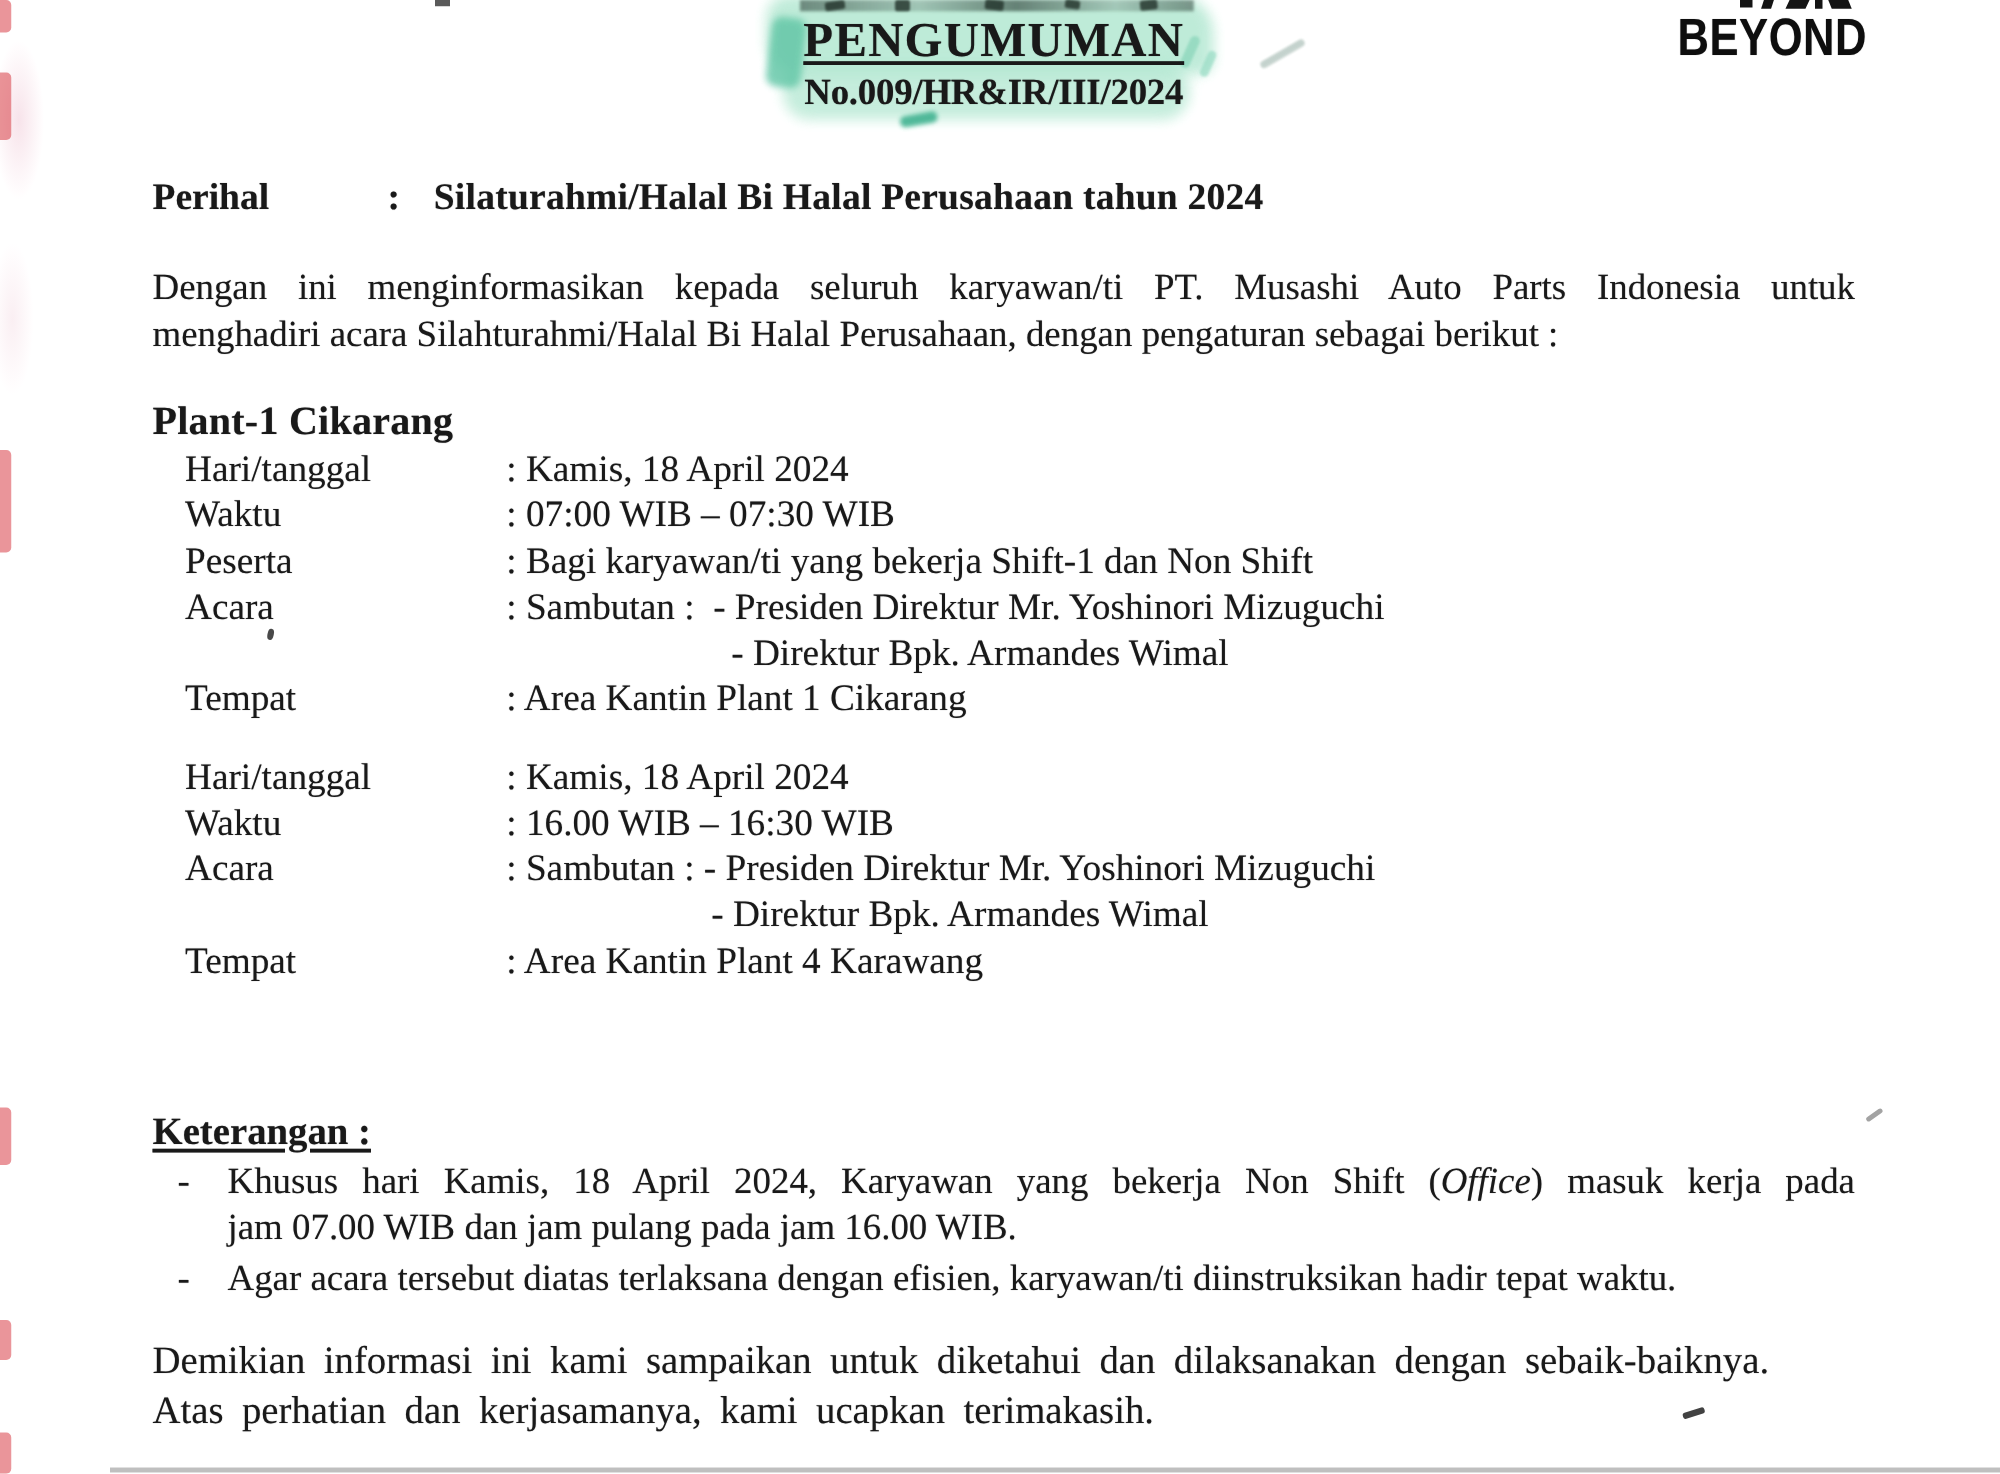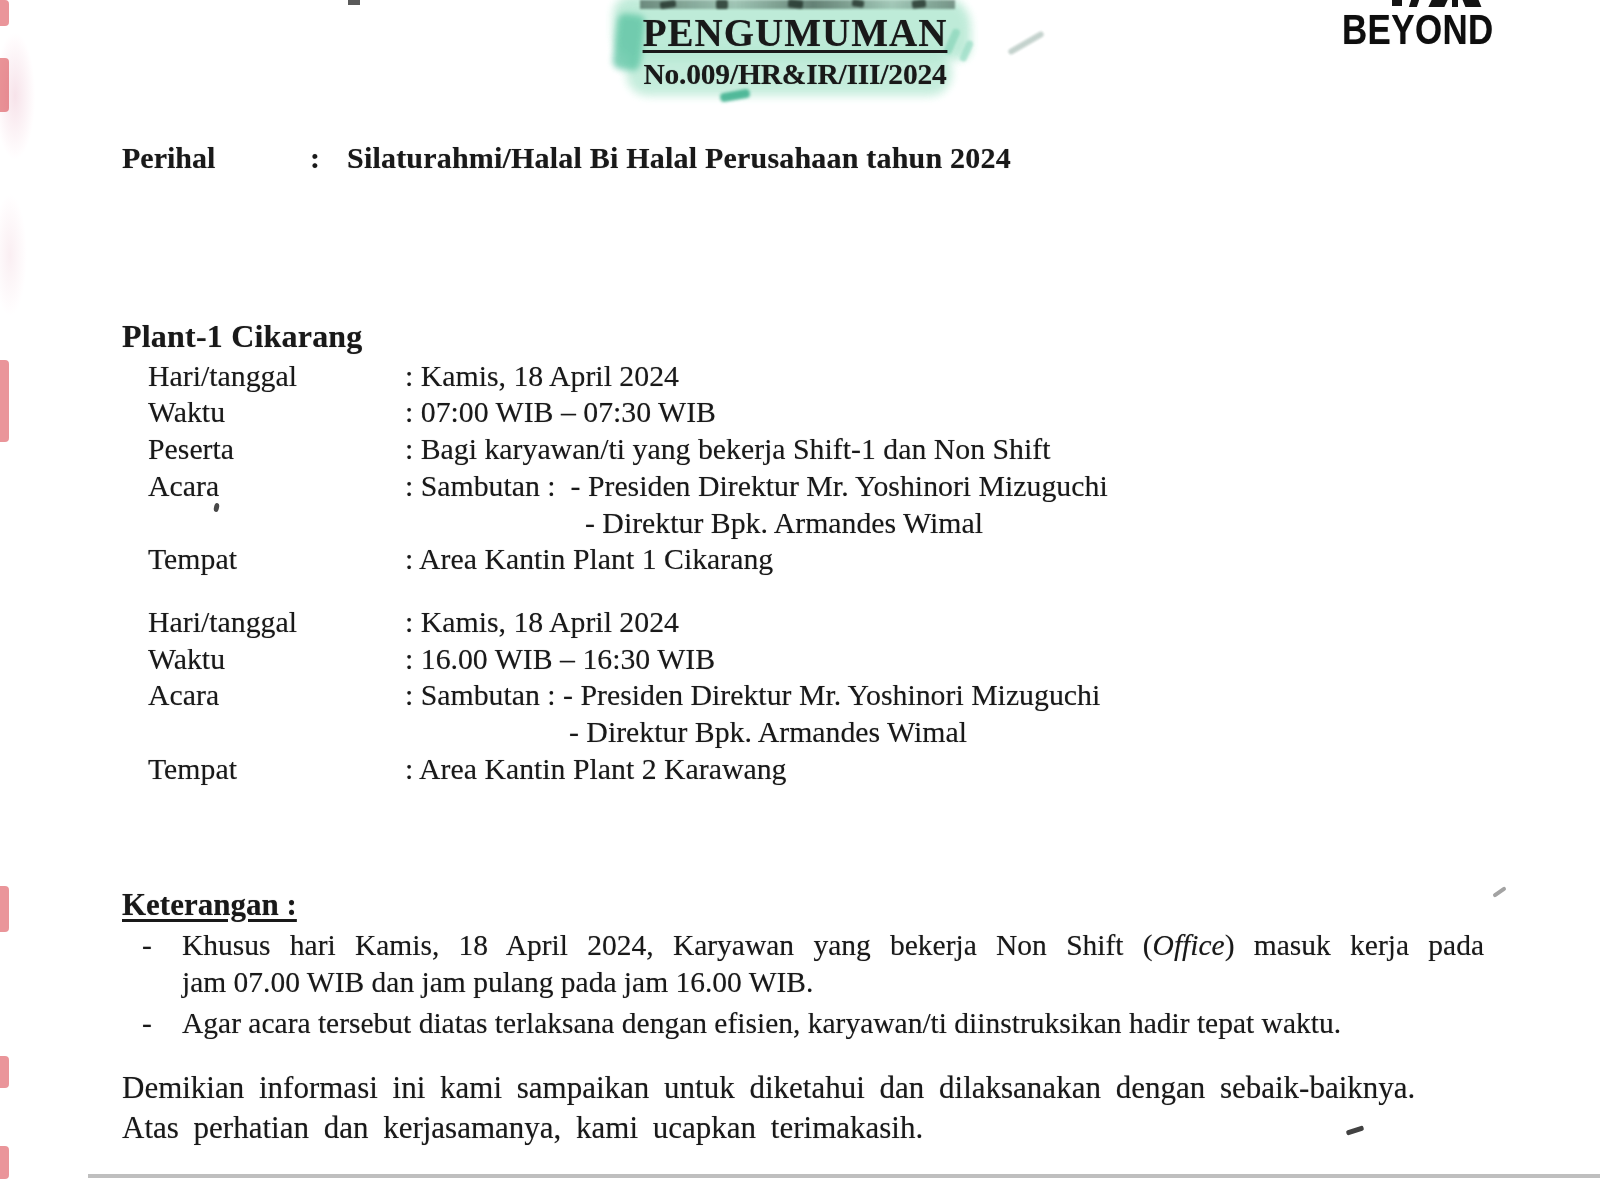--- a/index.html
+++ b/index.html
@@ -121,40 +121,42 @@
     <div class="title">PENGUMUMAN</div>
     <div class="doc-num">No.009/HR&amp;IR/III/2024</div>
   </div>
   <div class="logo">BEYOND</div>
 
   <div class="perihal">
     <span class="plab">Perihal</span><span class="pcolon">:</span><span class="pval">Silaturahmi/Halal Bi Halal Perusahaan tahun 2024</span>
   </div>
 
   <div class="intro">
+    <span class="jline">Dengan ini menginformasikan kepada seluruh karyawan/ti PT. Musashi Auto Parts Indonesia untuk</span>
+    <span>menghadiri acara Silahturahmi/Halal Bi Halal Perusahaan, dengan pengaturan sebagai berikut :</span>
   </div>
 
   <div class="section sec1">
     <div class="sec-title">Plant-1 Cikarang</div>
     <div class="prow"><span class="plabel">Hari/tanggal</span><span class="pvalue">: Kamis, 18 April 2024</span></div>
     <div class="prow"><span class="plabel">Waktu</span><span class="pvalue">: 07:00 WIB – 07:30 WIB</span></div>
     <div class="prow"><span class="plabel">Peserta</span><span class="pvalue">: Bagi karyawan/ti yang bekerja Shift-1 dan Non Shift</span></div>
     <div class="prow"><span class="plabel">Acara</span><span class="pvalue">: Sambutan :  - Presiden Direktur Mr. Yoshinori Mizuguchi</span>
       <div class="acara2">- Direktur Bpk. Armandes Wimal</div>
     </div>
     <div class="prow"><span class="plabel">Tempat</span><span class="pvalue">: Area Kantin Plant 1 Cikarang</span></div>
   </div>
 
   <div class="section sec2">
     <div class="prow"><span class="plabel">Hari/tanggal</span><span class="pvalue">: Kamis, 18 April 2024</span></div>
     <div class="prow"><span class="plabel">Waktu</span><span class="pvalue">: 16.00 WIB – 16:30 WIB</span></div>
     <div class="prow"><span class="plabel">Acara</span><span class="pvalue">: Sambutan : - Presiden Direktur Mr. Yoshinori Mizuguchi</span>
       <div class="acara2">- Direktur Bpk. Armandes Wimal</div>
     </div>
-    <div class="prow"><span class="plabel">Tempat</span><span class="pvalue">: Area Kantin Plant 2 Karawang</span></div>
+    <div class="prow"><span class="plabel">Tempat</span><span class="pvalue">: Area Kantin Plant 4 Karawang</span></div>
   </div>
 
   <div class="keterangan">
     <div class="ket-head">Keterangan :</div>
     <div class="bullet">
       <span class="marker">-</span>
       <span class="jline"><span>Khusus hari Kamis, 18 April 2024, Karyawan yang bekerja Non Shift (</span><span class="it">Office</span><span>) masuk kerja pada</span></span>
       <span>jam 07.00 WIB dan jam pulang pada jam 16.00 WIB.</span>
     </div>
     <div class="bullet">

